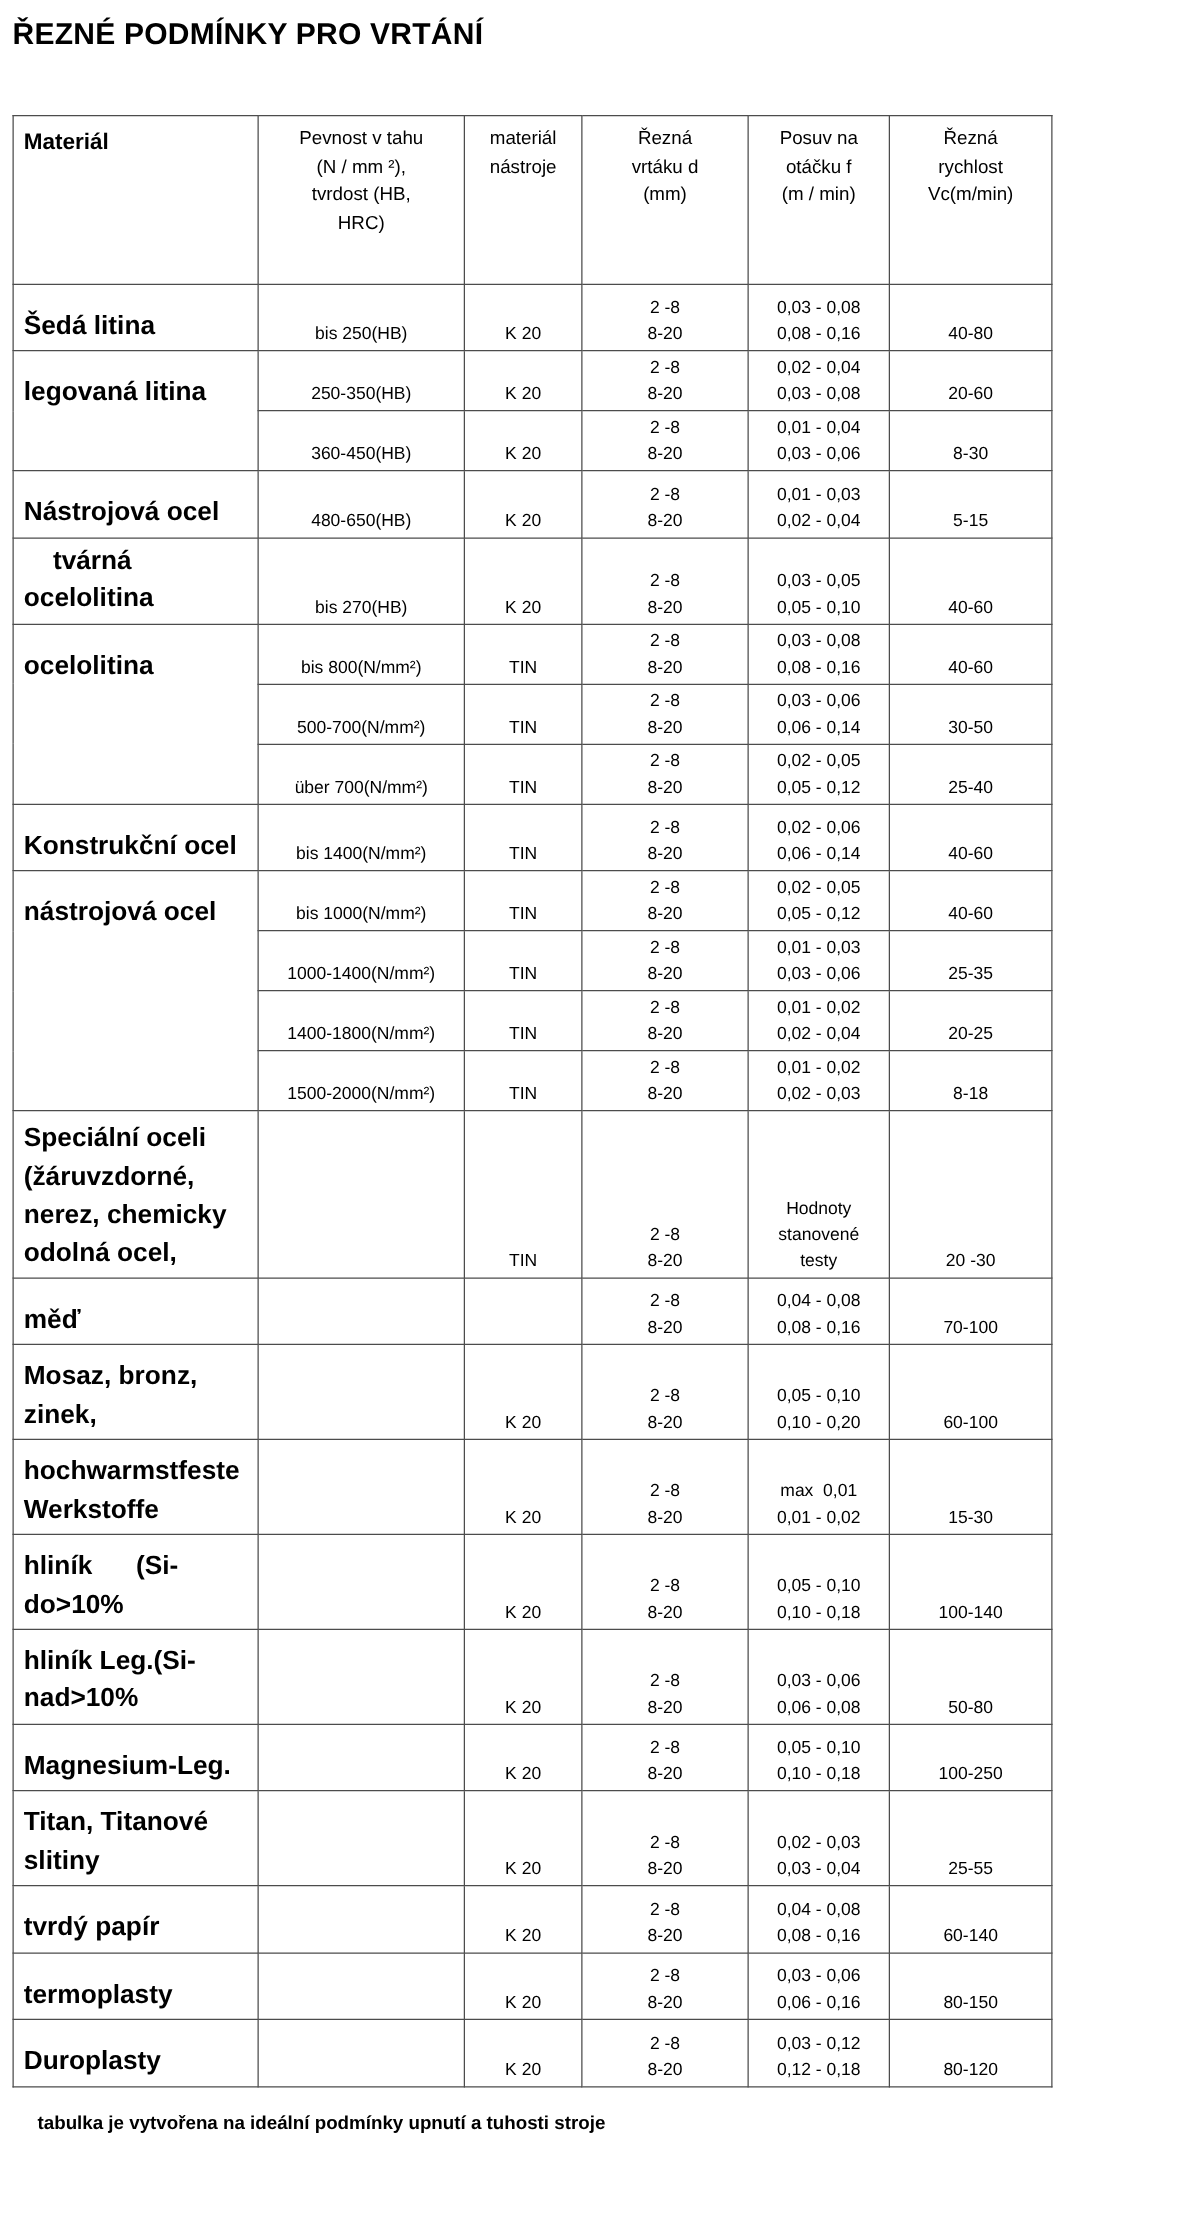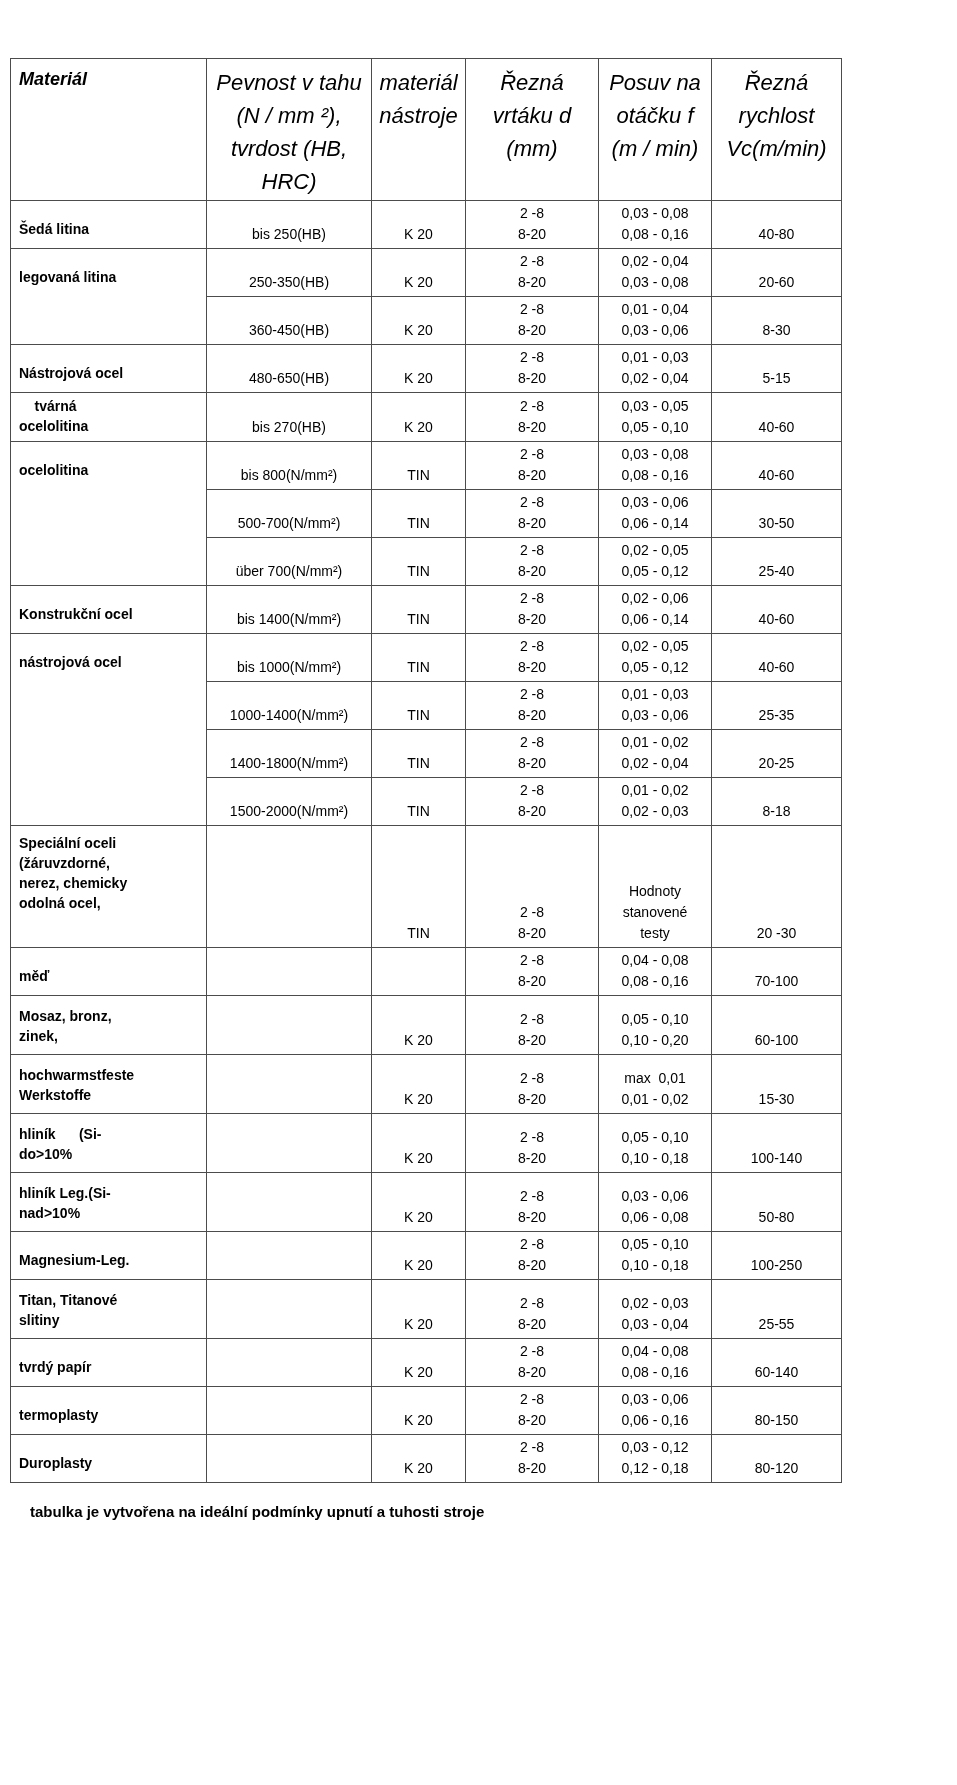--- a/index.html
+++ b/index.html
@@ -29,39 +29,39 @@
     table-layout: fixed;
     width: 831px;
     margin-top: 50px;
   }
   table.cond th, table.cond td {
     border: 1px solid #4c4c4c;
     box-sizing: border-box;
     white-space: pre-line;
     overflow: hidden;
   }
-  thead tr { height: 135px; font-style: italic; }
+  thead tr { height: 135px; }
   th.hdr {
     font-weight: normal;
-    font-size: 22px;
+    font-size: 15px;
     line-height: 1.5;
     vertical-align: top;
     text-align: center;
     padding: 7px 2px 2px 2px;
   }
   th.hmat {
     font-weight: bold;
     font-size: 18px;
     text-align: left;
     padding: 10px 4px 2px 8px;
     vertical-align: top;
   }
   td.mat {
     font-weight: bold;
-    font-size: 14px;
+    font-size: 21px;
     line-height: 1.45;
     vertical-align: top;
     text-align: left;
     padding: 18px 4px 4px 8px;
   }
   td.mat.mid  { padding-top: 10px; }
   td.mat.top2 { padding-top: 3px; margin-top: 32px; }
   td.mat.top4 { padding-top: 7px; }
   td.val {
     font-size: 14px;
@@ -77,20 +77,21 @@
     font-weight: bold;
     font-size: 15px;
     margin: 20px 0 0 20px;
   }
 </style>
 </head>
 <body>
 
 <div class="page">
 
+  <h1 class="title">ŘEZNÉ PODMÍNKY PRO VRTÁNÍ</h1>
 
   <table class="cond">
     <colgroup>
       <col style="width:196px">
         <col style="width:165px">
         <col style="width:94px">
       <col style="width:133px">
         <col style="width:113px">
         <col style="width:130px">
     </colgroup>

